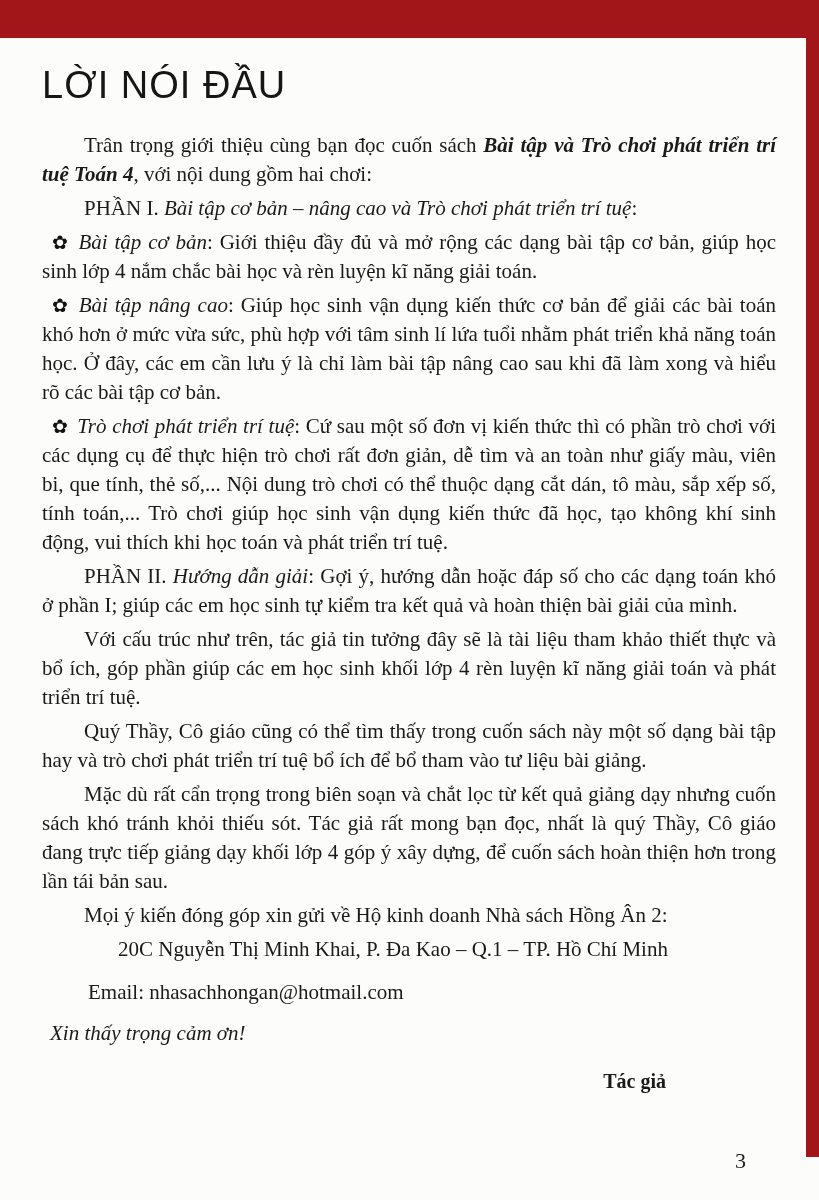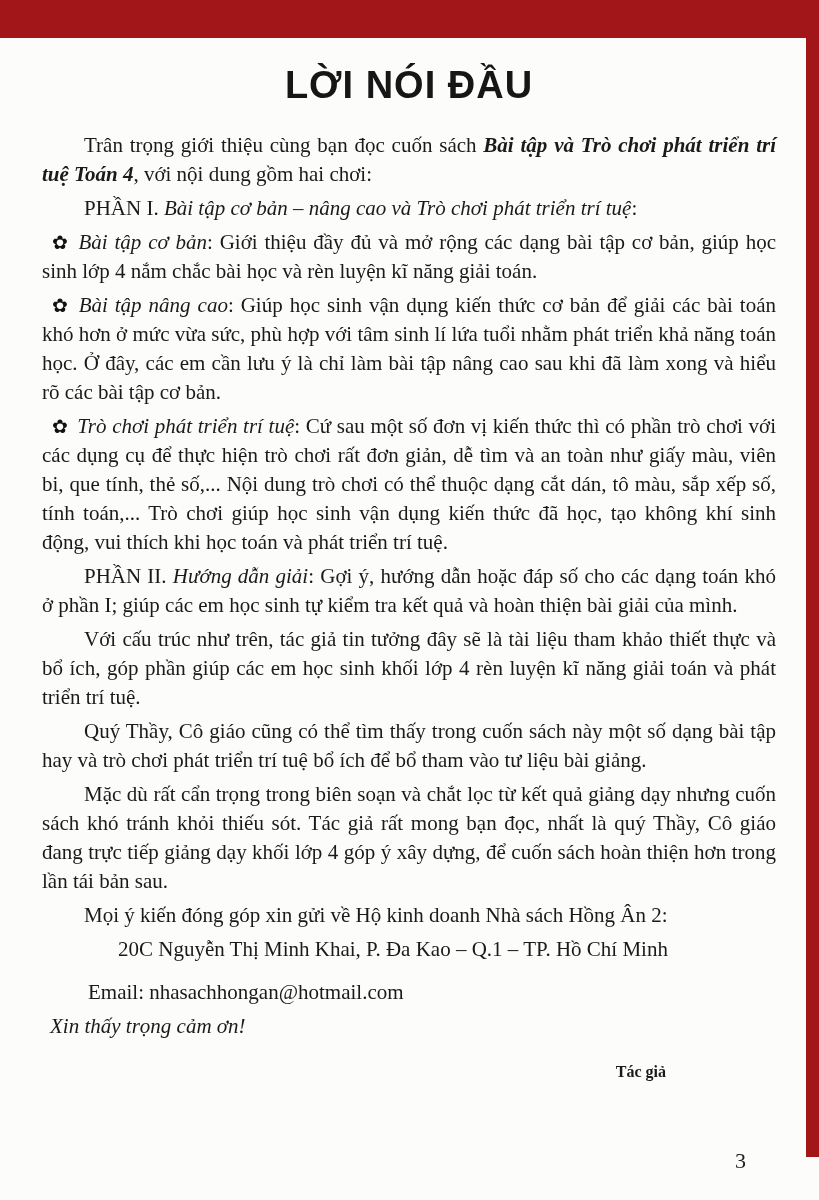--- a/index.html
+++ b/index.html
@@ -21,24 +21,23 @@
     width: 13px; height: 1157px;
     background: var(--band-red, #a21518);
   }
   .page-content {
     position: absolute;
     top: 38px; left: 0; right: 13px; bottom: 0;
     padding: 16px 30px 0 42px;
   }
   h1.doc-title {
     font-family: "Liberation Sans", "DejaVu Sans", sans-serif;
-    font-weight: 700;
+    font-weight: 400;
     font-size: 38px;
     letter-spacing: 1px;
-    text-align: center;
     color: #161616;
     margin: 10px 0 24px 0;
   }
   p.para {
     font-size: 21px;
     line-height: 29px;
     text-align: justify;
     margin: 0 0 5px 0;
     text-indent: 42px;
   }
@@ -46,24 +45,24 @@
   .florette {
     font-style: normal;
     font-size: 19px;
     margin-right: 9px;
     color: #111;
   }
   .i  { font-style: italic; }
   .b  { font-weight: normal; }
   .bi { font-weight: bold; font-style: italic; }
   p.addr-line  { text-indent: 76px; margin-bottom: 14px; }
-  p.email-line { text-indent: 46px; margin-bottom: 5px; }
+  p.email-line { text-indent: 46px; margin-bottom: 12px; }
   p.thanks-line { font-style: italic; text-indent: 8px; }
   .signature {
-    font-size: 16px;
+    font-size: 20px;
     font-weight: bold;
     text-align: right;
     padding-right: 110px;
     margin-top: 22px;
   }
   .page-number {
     position: absolute;
     right: 73px; bottom: 26px;
     font-size: 22px;
     color: #222;

